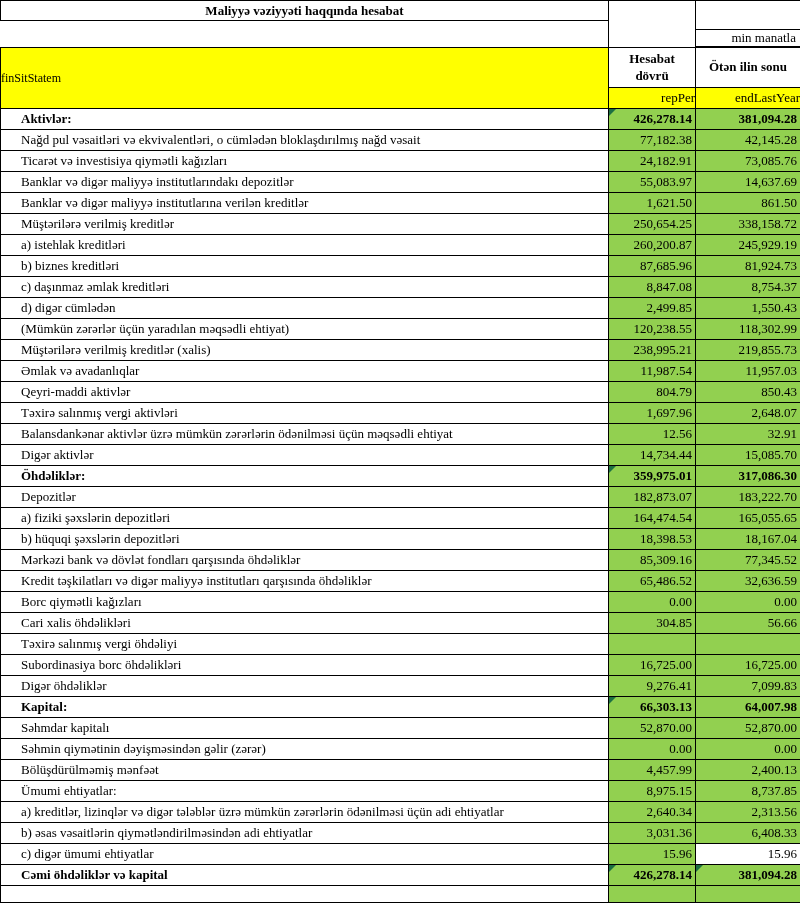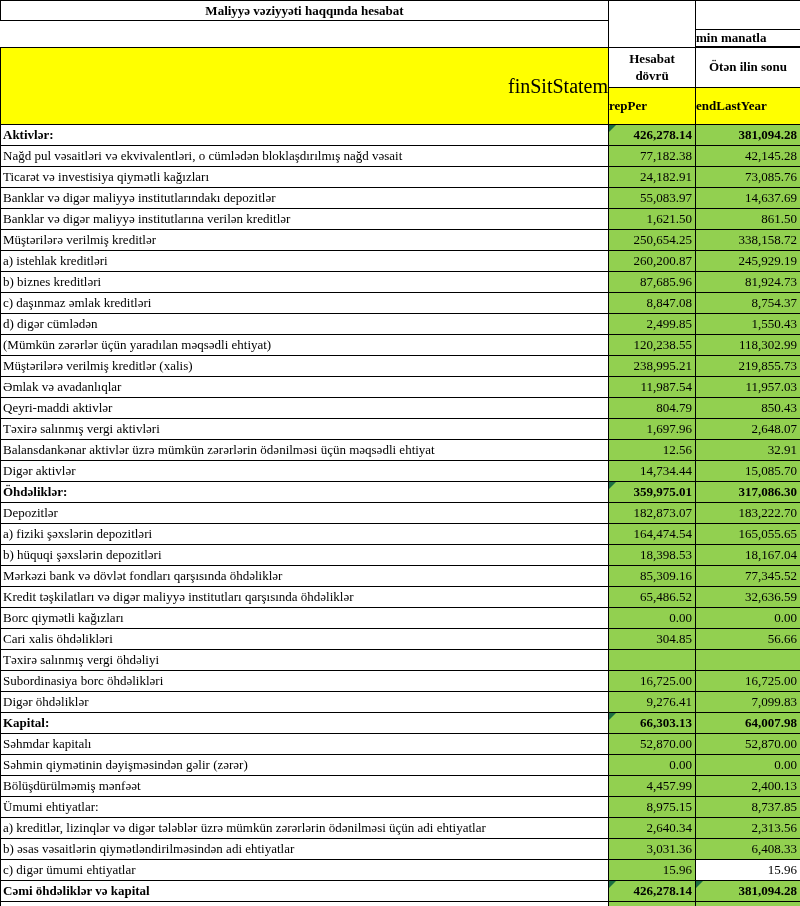--- a/index.html
+++ b/index.html
@@ -14,30 +14,30 @@
   td, th { overflow:hidden; font-size:13px; height:21px; vertical-align:middle; }
 
   
   .title-row td { height:20px;margin-left:15px; }
   .title-cell { border:1px solid #000; font-weight:bold; text-align:center; }
   .edge { border-left:1px solid #000; border-right:1px solid #000; }
   .top-edge { border-top:1px solid #000; }
   .blank { border:none; background:#fff; }
   .gap-row td { height:9px; }
   .unit-row td { height:17px; }
-  .unit-cell { border:1px solid #000; font-weight:bold; text-align:left; padding-right:4px; }
+  .unit-cell { border:1px solid #000; font-weight:normal; text-align:right; padding-right:4px; }
 
   
   .main-grid th, .main-grid td { border:1px solid #000; }
-  .formcode { background:var(--yellow); font-weight:normal; font-size:20px; text-align:right; }
+  .formcode { background:var(--yellow); font-weight:normal; font-size:12px; text-align:left; }
   .head-row th { height:40px; }
   .colhead { background:#fff; font-weight:bold; text-align:center; white-space:normal; line-height:1.25; padding:0 8px; }
-  .code-row th { height:37px; background:var(--yellow); font-weight:bold; text-align:left; }
-
-  .label-cell { background:#fff; text-align:left; padding:0 2px; white-space:nowrap; }
+  .code-row th { height:21px; background:var(--yellow); font-weight:normal; text-align:right; }
+
+  .label-cell { background:#fff; text-align:left; padding:0 20px; white-space:nowrap; }
   .value-cell { background:var(--green); text-align:right; padding:0 3px; white-space:nowrap; position:relative; }
   .value-cell.white { background:#fff; }
   tr.bold td { font-weight:bold; }
   .err-triangle {
     position:absolute; left:0; top:0; width:0; height:0;
     border-top:7px solid #1d6f42; border-right:7px solid transparent;
   }
   .strip-row td { height:17px; }
   .strip-row .value-cell { background:var(--green); }
 </style>

